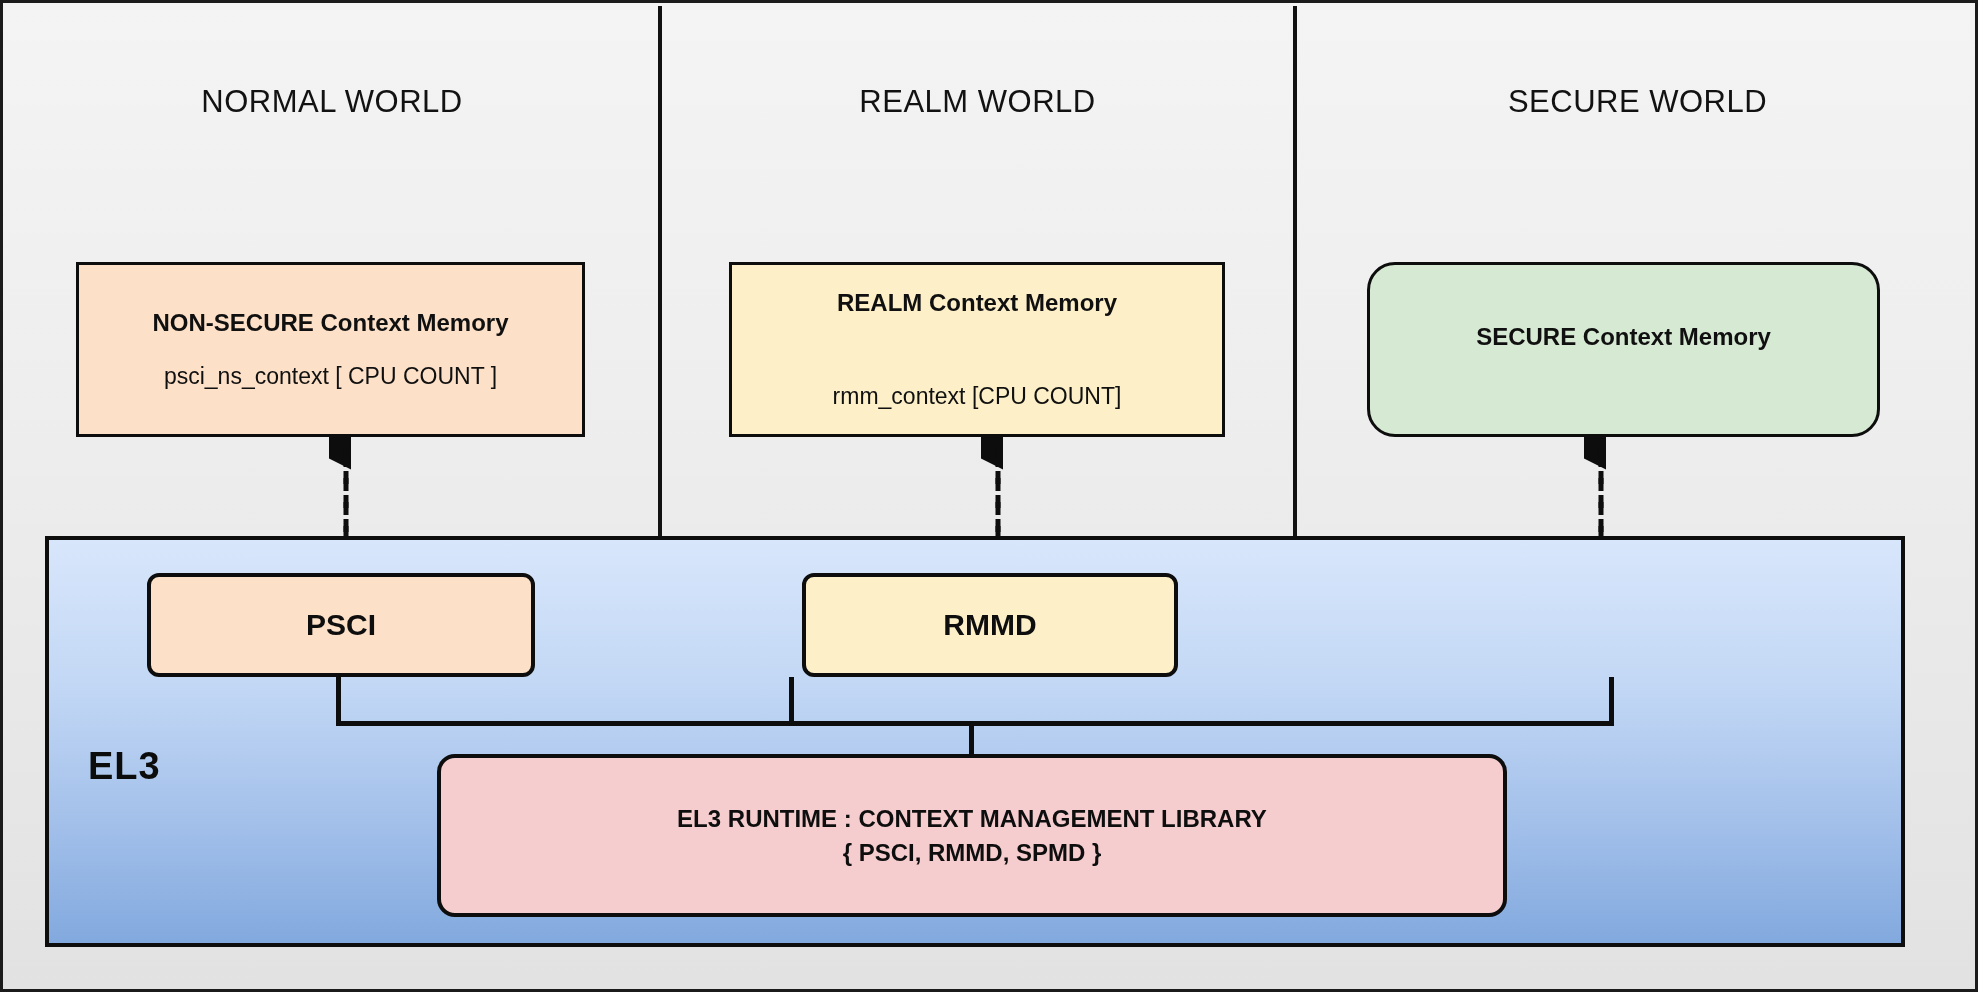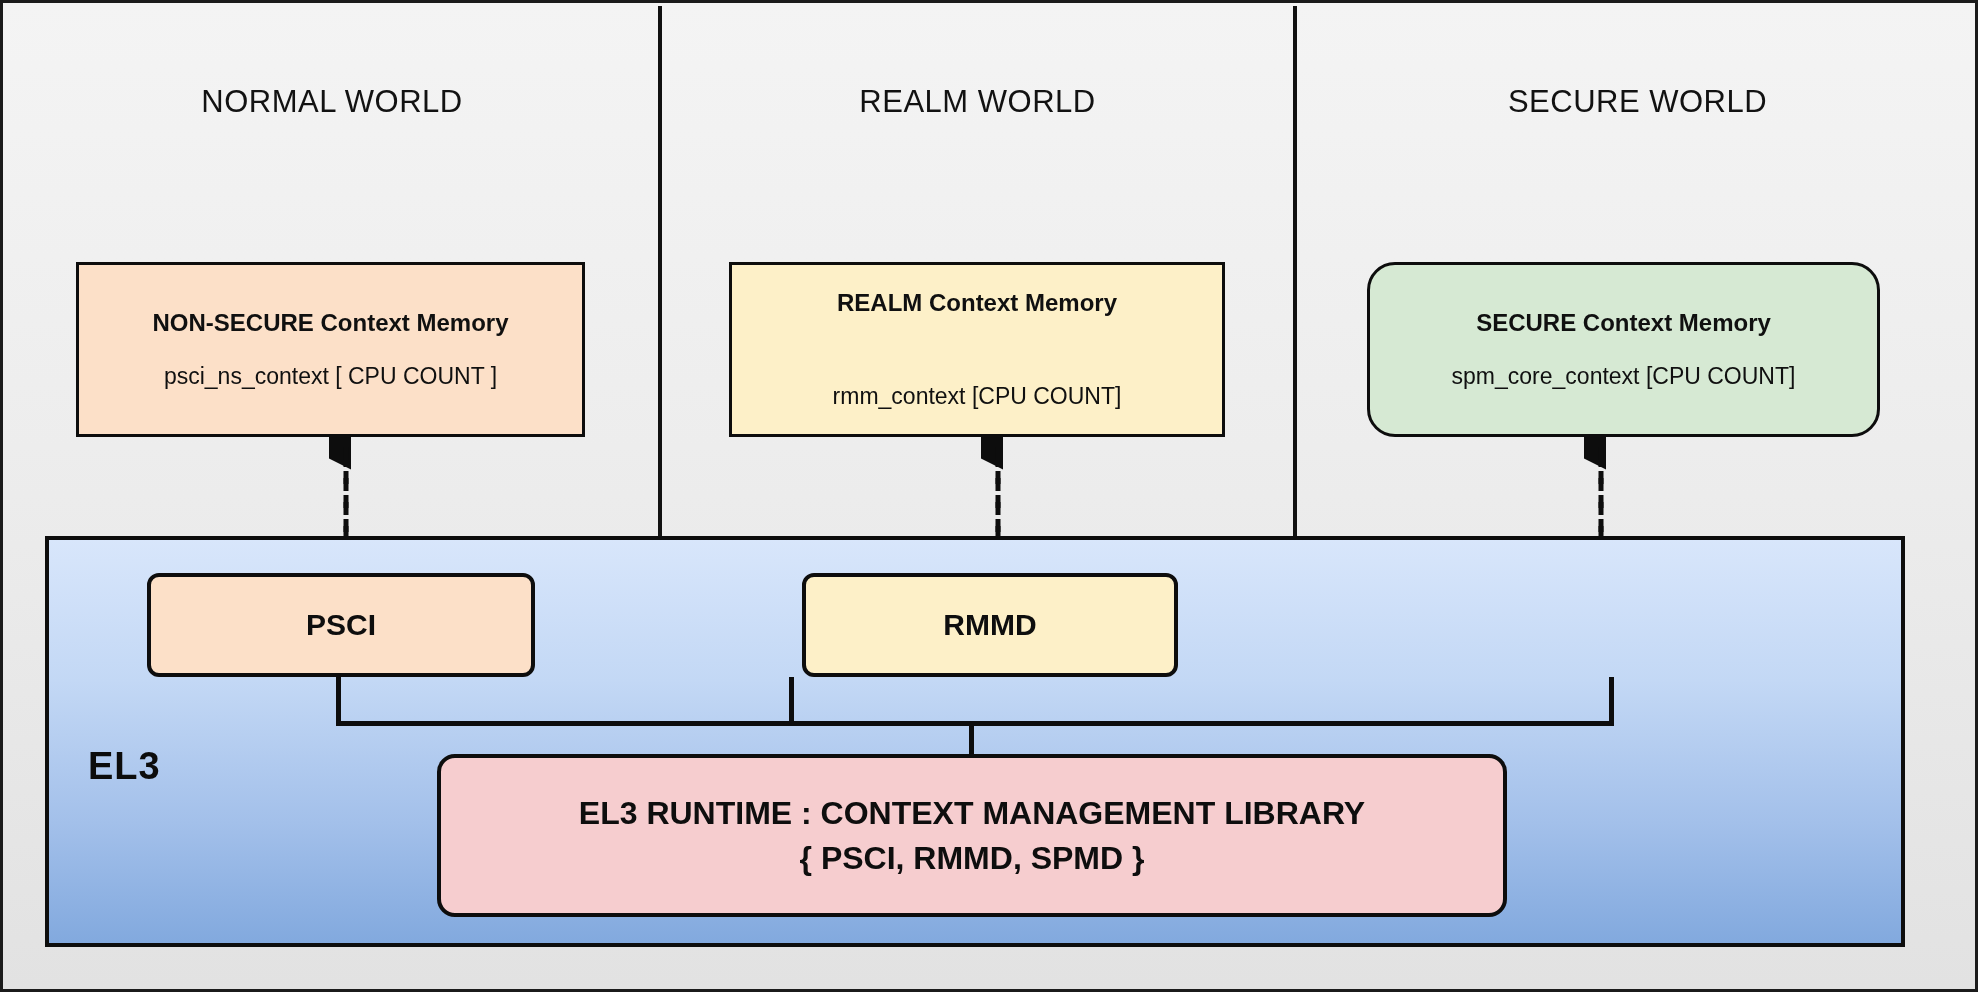--- a/index.html
+++ b/index.html
@@ -122,21 +122,21 @@
     border: 4px solid #0d0d0d;
     border-radius: 18px;
     box-sizing: border-box;
     background: #f6cdcf;
     display: flex;
     flex-direction: column;
     align-items: center;
     justify-content: center;
   }
   .rt-line {
-    font-size: 32px;
+    font-size: 24px;
     font-weight: bold;
     color: #0e0e0e;
     text-align: center;
     line-height: 1.38;
   }
 
   
   .bus-v {
     position: absolute;
     width: 5px;
@@ -173,21 +173,20 @@
     <div class="ctx-sub">psci_ns_context  [ CPU COUNT ]</div>
   </div>
 
   <div class="ctx-box" style="left:726px; width:496px; background:#fdf0c8;gap:40px;">
     <div class="ctx-title">REALM Context Memory</div>
     <div class="ctx-sub">rmm_context [CPU COUNT]</div>
   </div>
 
   <div class="ctx-box" style="left:1364px; width:513px; background:#d6e9d3;border-radius:28px;">
     <div class="ctx-title">SECURE Context Memory</div>
-    <div class="ctx-sub">spm_core_context  [CPU COUNT]</div>
   </div>
 
   <svg class="dash-arrow" style="left:326px; top:432px;" viewBox="0 0 34 140">
     <defs>
       <marker id="ah-up-1" markerWidth="9" markerHeight="9" refX="4.5" refY="8" orient="auto" markerUnits="strokeWidth">
         <path d="M4.5,0 L9,9 L0,9 Z" fill="#0d0d0d"></path>
       </marker>
       <marker id="ah-dn-1" markerWidth="9" markerHeight="9" refX="4.5" refY="8" orient="auto" markerUnits="strokeWidth">
         <path d="M4.5,0 L9,9 L0,9 Z" fill="#0d0d0d"></path>
       </marker>

